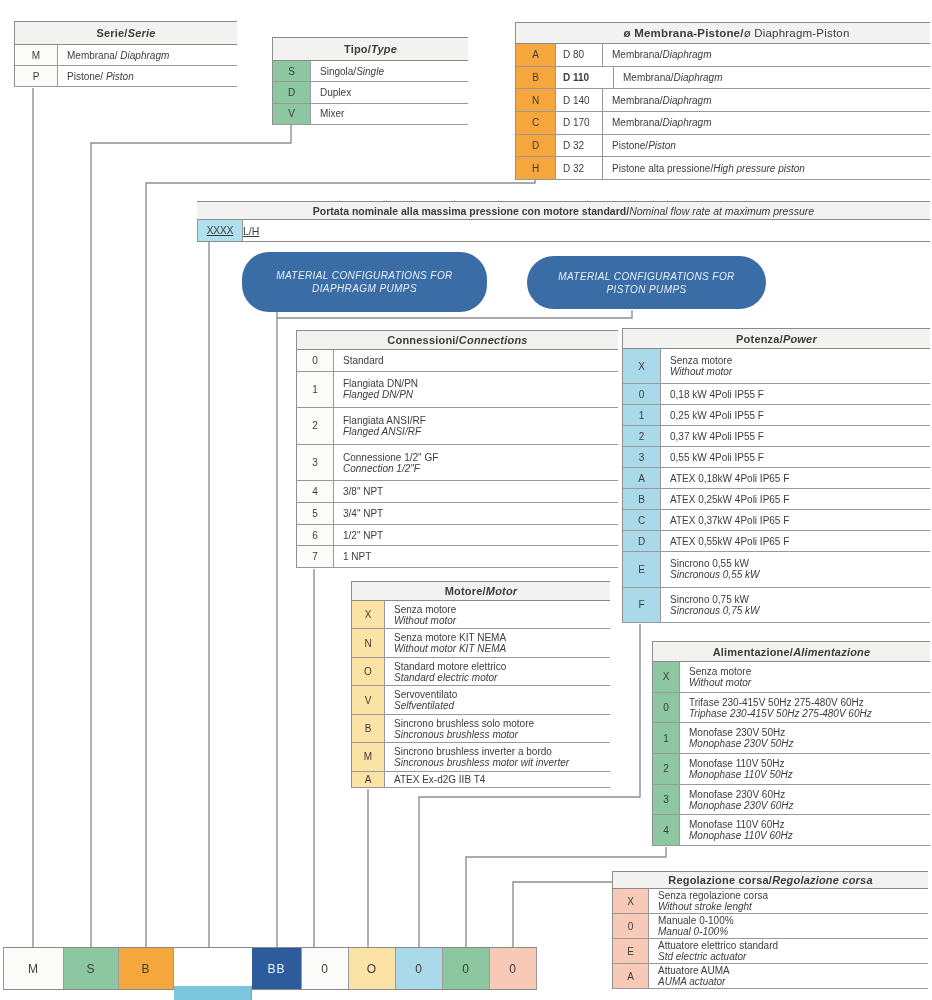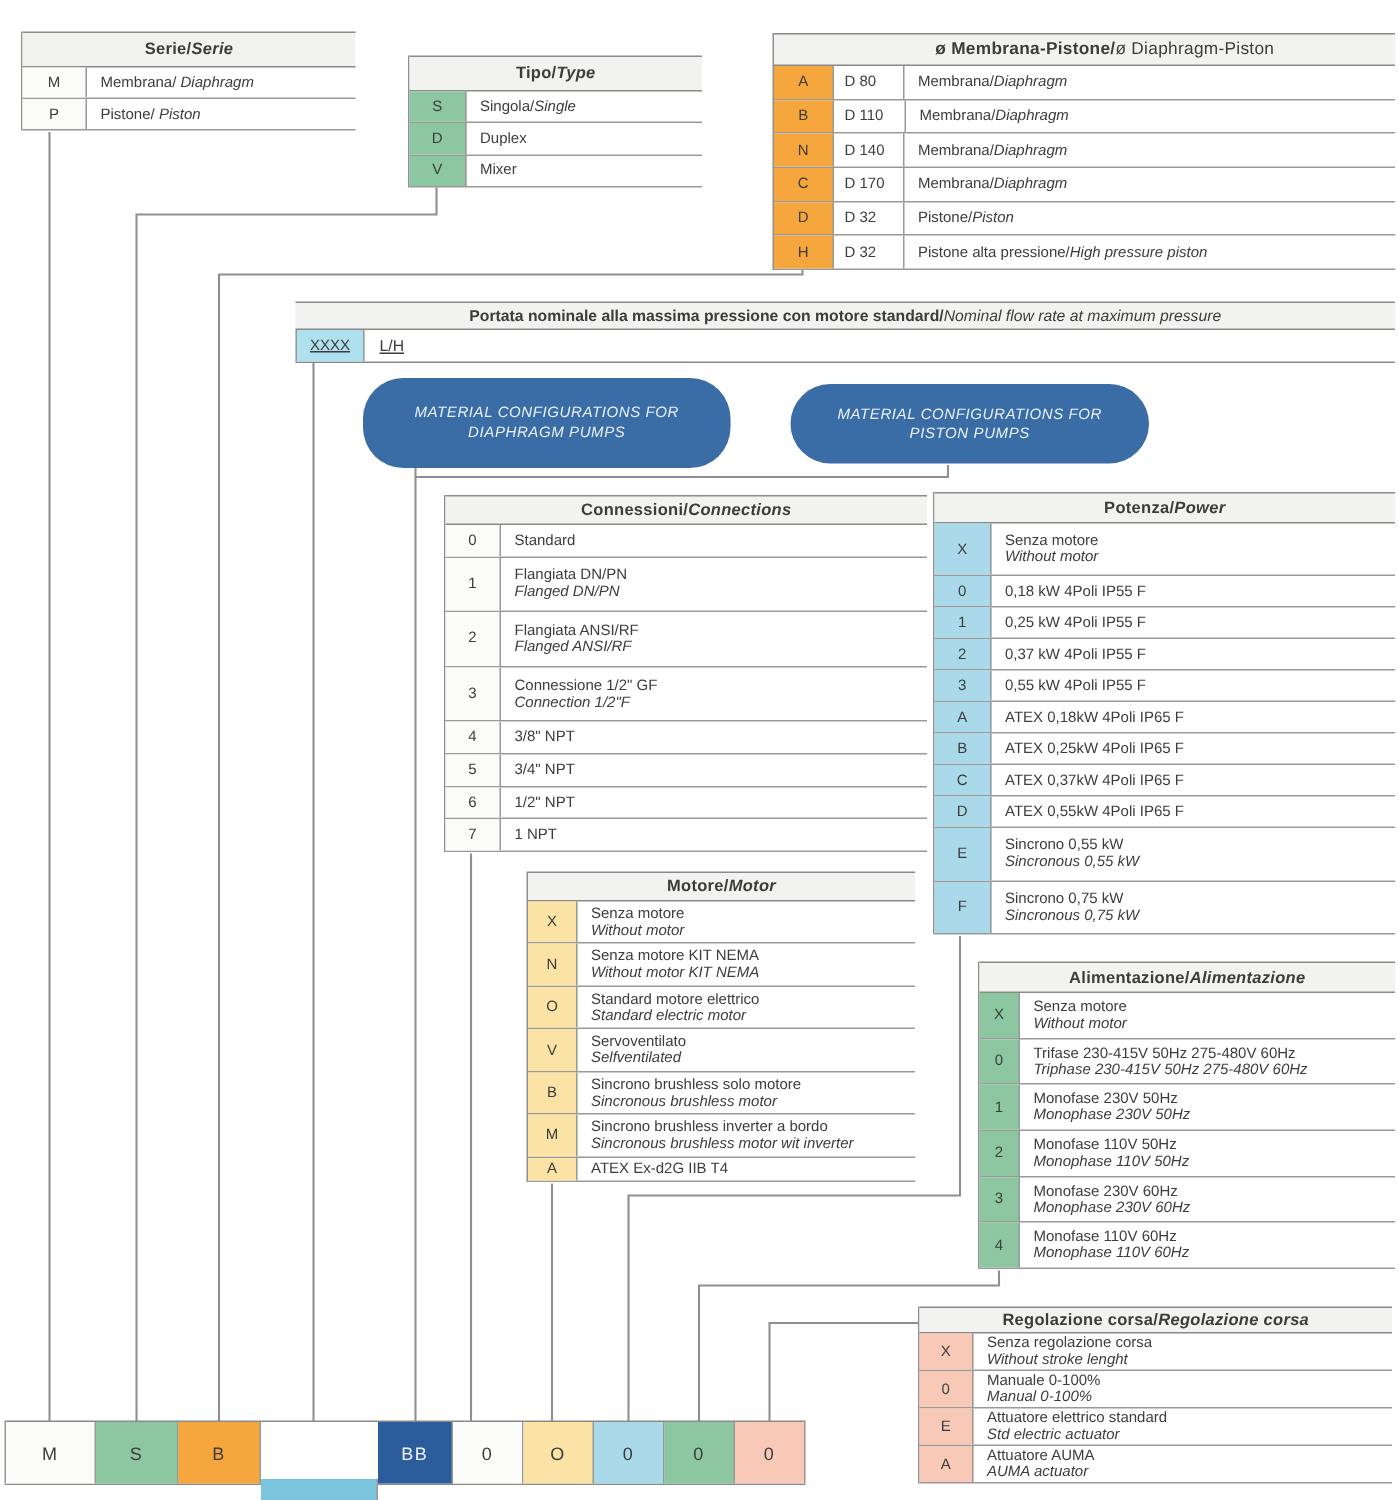--- a/index.html
+++ b/index.html
@@ -47,21 +47,21 @@
     background:var(--headerBg);border-top:1.5px solid #8a8a8a;border-bottom:1px solid #8a8a8a;
     display:flex;align-items:center;justify-content:center;font-size:10.5px;white-space:nowrap;box-sizing:border-box;
   }
   #portata-head .tn{font-weight:bold;} #portata-head .ti{font-style:italic;}
   #portata-row{
     position:absolute;left:197px;top:220px;width:733px;height:22px;z-index:1;background:#fff;
     display:flex;border-bottom:1.5px solid #8a8a8a;box-sizing:border-box;
   }
   #portata-key{width:46px;flex:none;display:flex;align-items:center;justify-content:center;
     font-size:10px;border-right:1px solid #999;border-left:1px solid #999;box-sizing:border-box;}
-  #portata-val{flex:1;display:flex;align-items:center;padding-left:10px;font-size:10.5px;text-decoration:underline;}
+  #portata-val{flex:1;display:flex;align-items:center;font-size:10.5px;text-decoration:underline;}
   
   .pill{
     position:absolute;z-index:2;background:var(--pillBlue);border-radius:27px;
     display:flex;align-items:center;justify-content:center;text-align:center;
     color:#e9f0fa;font-size:10px;font-style:italic;letter-spacing:.4px;line-height:13px;
     text-transform:uppercase;padding:0 18px;box-sizing:border-box;
   }
   #pill-diaphragm{left:242px;top:252px;width:245px;height:60px;}
   #pill-piston{left:527px;top:256px;width:239px;height:53px;}
   
@@ -151,21 +151,21 @@
       <div class="tbody">
         <div class="row" style="flex-grow: 2;">
           <div class="key k-orange" style="width: 40px;">A</div>
           <div class="size" style="width: 47px;">D 80</div>
           <div class="desc">
             <div class="l">Membrana/<i>Diaphragm</i></div>
           </div>
         </div>
         <div class="row" style="flex-grow: 2;">
           <div class="key k-orange" style="width: 40px;">B</div>
-          <div class="size" style="width: 48px;">D 110</div>
+          <div class="size" style="width: 58px; font-weight: bold;">D 110</div>
           <div class="desc">
             <div class="l">Membrana/<i>Diaphragm</i></div>
           </div>
         </div>
         <div class="row" style="flex-grow: 2;">
           <div class="key k-orange" style="width: 40px;">N</div>
           <div class="size" style="width: 47px;">D 140</div>
           <div class="desc">
             <div class="l">Membrana/<i>Diaphragm</i></div>
           </div>

